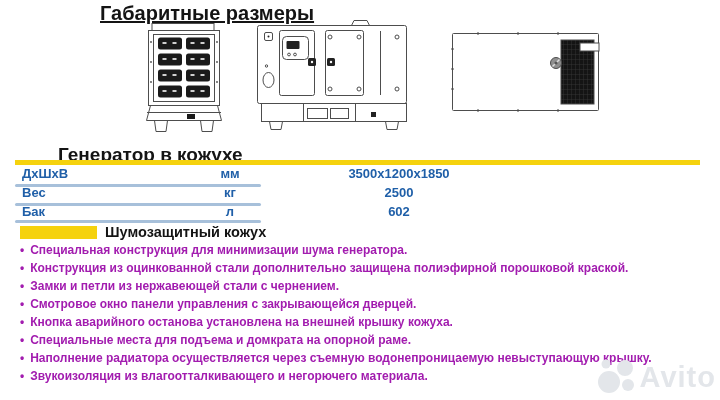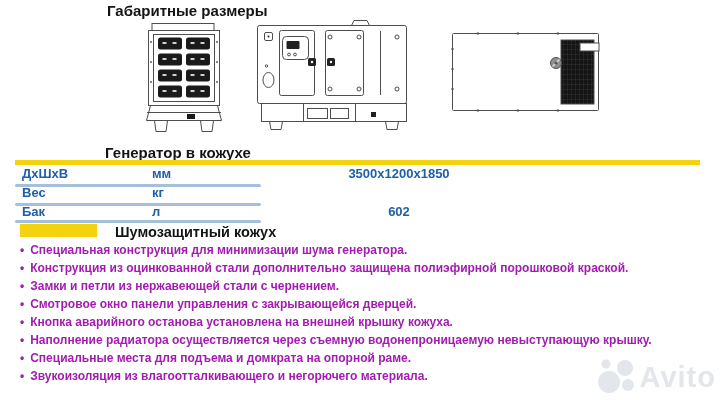--- a/index.html
+++ b/index.html
@@ -1,36 +1,36 @@
 <!DOCTYPE html>
 <html><head>
 <meta charset="utf-8">
 <style>
   html,body{margin:0;padding:0;background:#fff;}
   .page{position:relative;width:720px;height:400px;background:#ffffff;overflow:hidden;
         font-family:"Liberation Sans", sans-serif;}
 
-  .page-title{position:absolute;left:107px;top:2px;font-size:15px;font-weight:bold;color:#141414;}
+  .page-title{position:absolute;left:100px;top:2px;font-size:20px;font-weight:bold;color:#141414;text-decoration:underline;}
 
   .draw{position:absolute;}
   .draw-front{left:145px;top:22px;width:80px;height:112px;}
   .draw-side{left:251px;top:17px;width:166px;height:120px;}
   .draw-end{left:443px;top:24px;width:180px;height:102px;}
 
-  .tbl-header{position:absolute;left:58px;top:144px;width:240px;text-align:center;
-              font-size:15px;font-weight:bold;color:#141414;}
+  .tbl-header{position:absolute;left:58px;top:144px;width:240px;
+              font-size:19px;font-weight:bold;color:#141414;}
   .yellow-bar{position:absolute;left:15px;top:160px;width:685px;height:5px;background:#F5D20E;}
 
   .trow{position:absolute;left:0;width:652px;height:17px;font-weight:bold;color:#1F5FA8;font-size:13px;}
   .tlabel{position:absolute;left:22px;}
-  .tunit{position:absolute;left:152px;width:140px;}
+  .tunit{position:absolute;left:160px;width:140px;text-align:center;}
   .tvalue{position:absolute;left:274px;width:250px;text-align:center;}
   .divider{position:absolute;left:15px;width:246px;height:3px;background:#A7C0DA;border-radius:2px;}
 
-  .section-header{position:absolute;left:20px;top:224px;display:flex;gap:18px;}
+  .section-header{position:absolute;left:20px;top:224px;display:flex;align-items:center;gap:8px;}
   .yellow-box{display:inline-block;width:77px;height:13px;background:#F5D20E;}
   .section-title{font-size:14.5px;font-weight:bold;color:#141414;}
 
   .bullets{position:absolute;left:20px;top:241px;width:695px;margin:0;padding:0;list-style:none;}
   .bullets li{height:18px;line-height:18px;font-size:12px;font-weight:bold;color:#a21caf;white-space:nowrap;}
   .dot{margin-right:6px;}
 
   .watermark{position:absolute;right:4px;bottom:4px;display:flex;align-items:center;gap:3px;}
   .wm-text{font-size:29px;font-weight:bold;color:#E3E6EA;letter-spacing:1px;}
 </style>
@@ -163,20 +163,21 @@
   <div class="trow" style="top:166px">
     <span class="tlabel">ДхШхВ</span>
     <span class="tunit">мм</span>
     <span class="tvalue">3500х1200х1850</span>
   </div>
   <div class="divider" style="top:184px"></div>
 
   <div class="trow" style="top:185px">
     <span class="tlabel">Вес</span>
     <span class="tunit">кг</span>
+    <span class="tvalue">2500</span>
   </div>
   <div class="divider" style="top:203px"></div>
 
   <div class="trow" style="top:204px">
     <span class="tlabel">Бак</span>
     <span class="tunit">л</span>
     <span class="tvalue">602</span>
   </div>
   <div class="divider" style="top:220px"></div>
 
@@ -184,22 +185,22 @@
     <span class="yellow-box"></span>
     <span class="section-title">Шумозащитный кожух</span>
   </div>
 
   <ul class="bullets">
     <li><span class="dot">•</span><span>Специальная конструкция для минимизации шума генератора.</span></li>
     <li><span class="dot">•</span><span>Конструкция из оцинкованной стали дополнительно защищена полиэфирной порошковой краской.</span></li>
     <li><span class="dot">•</span><span>Замки и петли из нержавеющей стали с чернением.</span></li>
     <li><span class="dot">•</span><span>Смотровое окно панели управления с закрывающейся дверцей.</span></li>
     <li><span class="dot">•</span><span>Кнопка аварийного останова установлена на внешней крышку кожуха.</span></li>
+    <li><span class="dot">•</span><span>Специальные места для подъема и домкрата на опорной раме.</span></li>
     <li><span class="dot">•</span><span>Наполнение радиатора осуществляется через съемную водонепроницаемую невыступающую крышку.</span></li>
-    <li><span class="dot">•</span><span>Специальные места для подъема и домкрата на опорной раме.</span></li>
     <li><span class="dot">•</span><span>Звукоизоляция из влагоотталкивающего и негорючего материала.</span></li>
   </ul>
 
   <div class="watermark">
     <svg width="40" height="38" viewBox="0 0 40 38">
       <g fill="#E3E6EA">
         <circle cx="12" cy="24" r="11"></circle>
         <circle cx="28" cy="10" r="8"></circle>
         <circle cx="31" cy="27" r="6"></circle>
         <circle cx="9" cy="6" r="4.5"></circle>

